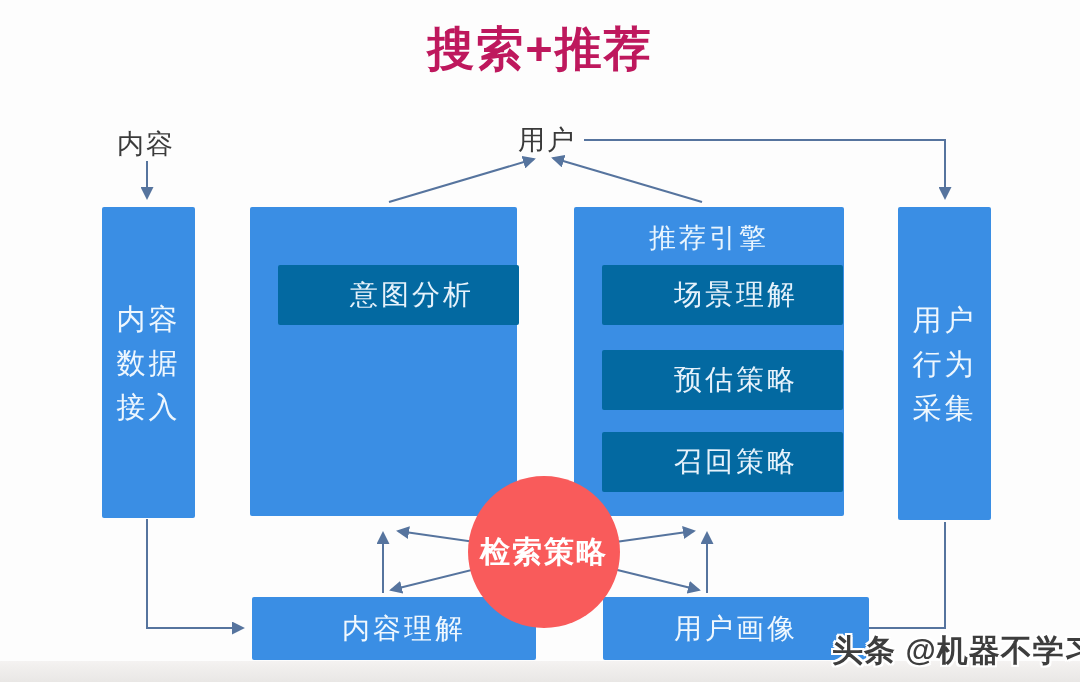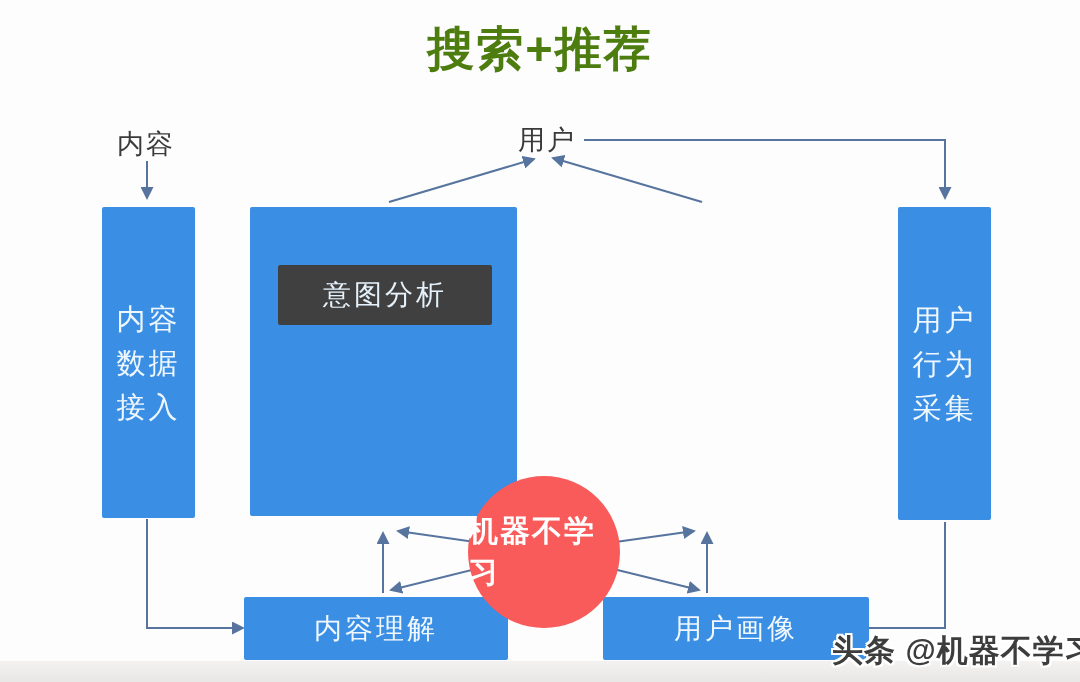--- a/index.html
+++ b/index.html
@@ -7,21 +7,21 @@
     position:relative;
     width:1080px;height:682px;
     background:#fdfdfd;
     overflow:hidden;
     font-family:"Liberation Sans","DejaVu Sans",sans-serif;
   }
   .connector-layer{position:absolute;left:0;top:0;width:1080px;height:682px;z-index:1;}
   .page-title{
     position:absolute;left:0;top:18px;width:100%;
     text-align:center;font-size:47px;font-weight:bold;
-    color:#4d7c0f;letter-spacing:2px;z-index:2;margin:0;
+    color:#be185d;letter-spacing:2px;z-index:2;margin:0;
   }
   .flow-label{
     position:absolute;font-size:27px;color:#3a3a3a;
     letter-spacing:2px;z-index:2;
   }
   .content-label{left:117px;top:126px;}
   .user-label{left:518px;top:122px;}
   .box{position:absolute;background:#3a8ee4;border-radius:2px;z-index:2;}
   .pillar{
     display:flex;flex-direction:column;align-items:center;justify-content:center;
@@ -31,33 +31,33 @@
   .pillar-right{left:898px;top:207px;width:93px;height:313px;}
   .engine{z-index:2;}
   .engine-search{left:250px;top:207px;width:267px;height:309px;}
   .engine-rec{left:574px;top:207px;width:270px;height:309px;}
   .engine-title{
     position:absolute;left:0;top:13px;width:100%;text-align:center;
     color:#e9f5fe;font-size:27px;letter-spacing:3px;
   }
   .module{
     position:absolute;left:28px;width:214px;height:60px;
-    background:#404040;border-radius:2px;
+    background:#0369a1;border-radius:2px;
     display:flex;align-items:center;justify-content:center;
-    color:#e6f2fb;font-size:28px;letter-spacing:3px;
+    color:#e6f2fb;font-size:28px;letter-spacing:3px;padding-left:27px;
   }
   .module-1{top:58px;}
   .module-2{top:143px;}
   .module-3{top:225px;}
   .bottom-box{
     height:63px;top:597px;
     display:flex;align-items:center;justify-content:center;
     color:#f0f8fe;font-size:28px;letter-spacing:3px;
   }
-  .bottom-box-cu{left:244px;width:264px;}
+  .bottom-box-cu{left:252px;width:264px;padding-left:20px;}
   .bottom-box-up{left:603px;width:266px;}
   .ml-circle{
     position:absolute;left:468px;top:476px;width:152px;height:152px;
     background:#f95b5b;border-radius:50%;z-index:3;
     display:flex;align-items:center;justify-content:center;
     color:#ffffff;font-size:30px;font-weight:bold;letter-spacing:2px;
   }
   .watermark{
     position:absolute;left:832px;top:630px;z-index:4;
     font-size:31px;font-weight:bold;color:#3d3d3d;letter-spacing:1px;
@@ -107,29 +107,35 @@
   <div class="box pillar pillar-left">
     <span>内容</span>
     <span>数据</span>
     <span>接入</span>
   </div>
 
   <div class="box engine engine-search">
     <div class="module module-1">意图分析</div>
   </div>
 
+  <div class="box engine engine-rec">
+    <div class="engine-title">推荐引擎</div>
+    <div class="module module-1">场景理解</div>
+    <div class="module module-2">预估策略</div>
+    <div class="module module-3">召回策略</div>
+  </div>
 
   <div class="box pillar pillar-right">
     <span>用户</span>
     <span>行为</span>
     <span>采集</span>
   </div>
 
   <div class="box bottom-box bottom-box-cu">内容理解</div>
   <div class="box bottom-box bottom-box-up">用户画像</div>
 
   <div class="ml-circle">
-    <span>机器不学习</span>
+    <span>检索策略</span>
   </div>
 
   <div class="watermark">头条 @机器不学习</div>
 
 </div>
 
 </body></html>

